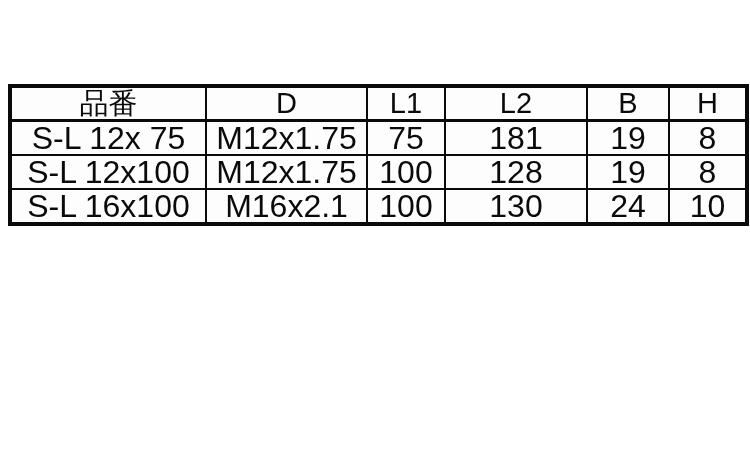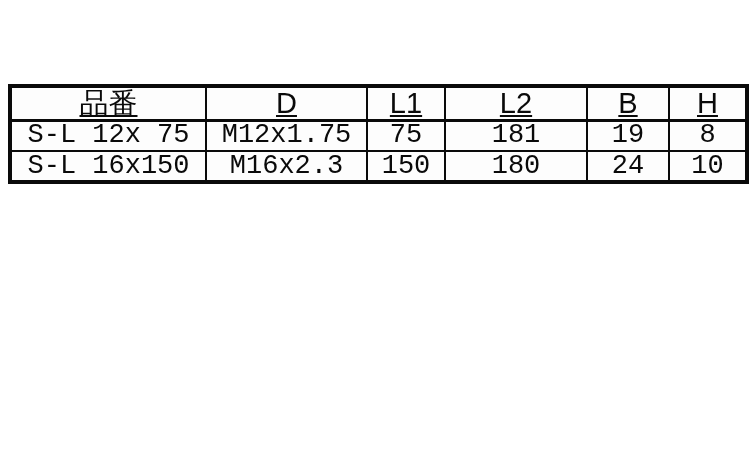--- a/index.html
+++ b/index.html
@@ -37,23 +37,22 @@
     white-space:nowrap;
     overflow:hidden;
     background:var(--cell-bg);
   }
   table.spec thead tr{height:34px;}
   table.spec tbody tr{height:31px;}
   table.spec th{
     font-size:29px;
     font-weight:400;
     border-bottom:3px solid var(--border-color);
-    text-decoration:underline;
   }
-  table.spec td{font-size:27px;font-family:Liberation Mono, monospace;}
+  table.spec td{font-size:32px;}
   table.spec tbody tr.group-start td{
     border-top:3px solid var(--border-color);
   }
 </style>
 </head>
 <body>
 
 <div class="canvas">
   <table class="spec">
     <colgroup>
@@ -77,22 +76,30 @@
     <tbody>
       <tr>
         <td>S-L 12x 75</td>
         <td>M12x1.75</td>
         <td>75</td>
         <td>181</td>
         <td>19</td>
         <td>8</td>
       </tr>
       <tr>
-        <td>S-L 16x150</td>
-        <td>M16x2.3</td>
-        <td>150</td>
-        <td>180</td>
+        <td>S-L 12x100</td>
+        <td>M12x1.75</td>
+        <td>100</td>
+        <td>128</td>
+        <td>19</td>
+        <td>8</td>
+      </tr>
+      <tr>
+        <td>S-L 16x100</td>
+        <td>M16x2.1</td>
+        <td>100</td>
+        <td>130</td>
         <td>24</td>
         <td>10</td>
       </tr>
     </tbody>
   </table>
 </div>
 
 </body></html>

